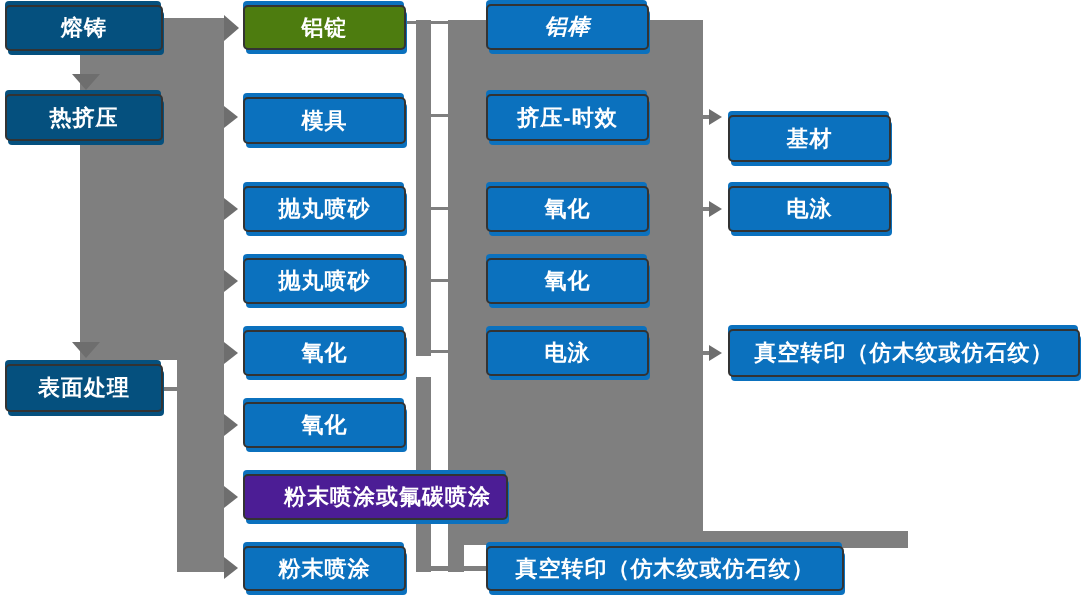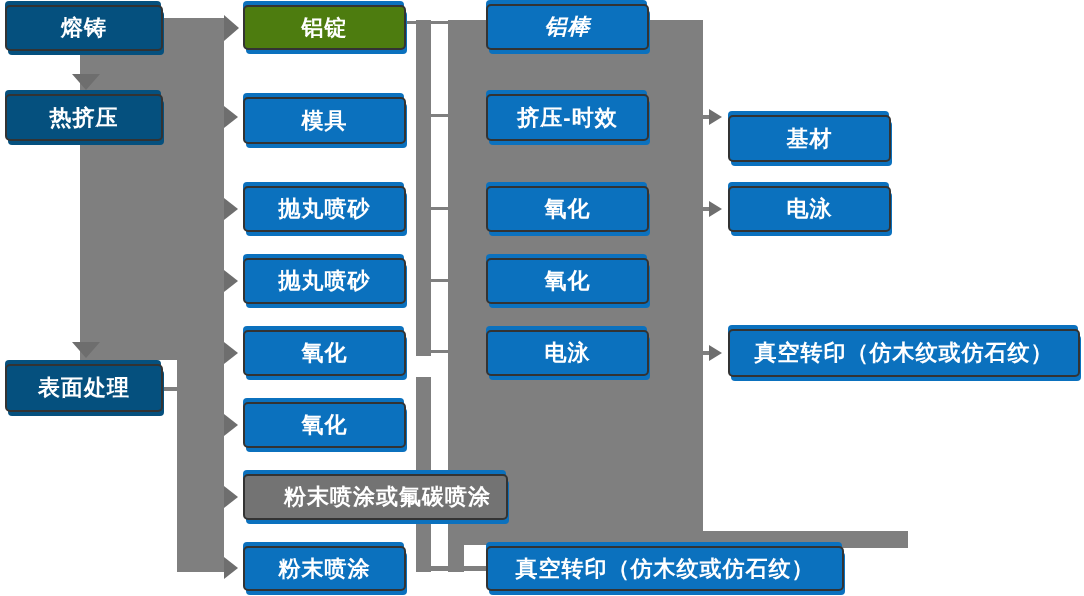--- a/index.html
+++ b/index.html
@@ -83,21 +83,21 @@
     </div>
     <div class="node blue" style="left: 243px; top: 258px; width: 163px; height: 46px; background: rgb(11, 113, 190); box-shadow: rgb(11, 113, 190) 2px 5px 0px -1px, rgb(11, 113, 190) -1px -5px 0px -1px;">
       <span>抛丸喷砂</span>
     </div>
     <div class="node blue" style="left: 243px; top: 330px; width: 163px; height: 46px; background: rgb(11, 113, 190); box-shadow: rgb(11, 113, 190) 2px 5px 0px -1px, rgb(11, 113, 190) -1px -5px 0px -1px;">
       <span>氧化</span>
     </div>
     <div class="node blue" style="left: 243px; top: 402px; width: 163px; height: 46px; background: rgb(11, 113, 190); box-shadow: rgb(11, 113, 190) 2px 5px 0px -1px, rgb(11, 113, 190) -1px -5px 0px -1px;">
       <span>氧化</span>
     </div>
-    <div class="node blue" style="left: 243px; top: 474px; width: 265px; height: 46px; background: #737373; box-shadow: rgb(11, 113, 190) 2px 5px 0px -1px, rgb(11, 113, 190) -1px -5px 0px -1px; padding-left: 24px;">
+    <div class="node blue" style="left: 243px; top: 474px; width: 265px; height: 46px; background: #4c1d95; box-shadow: rgb(11, 113, 190) 2px 5px 0px -1px, rgb(11, 113, 190) -1px -5px 0px -1px; padding-left: 24px;">
       <span>粉末喷涂或氟碳喷涂</span>
     </div>
     <div class="node blue" style="left: 243px; top: 546px; width: 163px; height: 45px; background: rgb(11, 113, 190); box-shadow: rgb(11, 113, 190) 2px 5px 0px -1px, rgb(11, 113, 190) -1px -5px 0px -1px;">
       <span>粉末喷涂</span>
     </div>
     <div class="node blue" style="left: 486px; top: 4px; width: 163px; height: 46px; background: rgb(11, 113, 190); box-shadow: rgb(11, 113, 190) 2px 5px 0px -1px, rgb(11, 113, 190) -1px -5px 0px -1px; font-style: italic;">
       <span>铝棒</span>
     </div>
     <div class="node blue" style="left: 486px; top: 94px; width: 163px; height: 47px; background: rgb(11, 113, 190); box-shadow: rgb(11, 113, 190) 2px 5px 0px -1px, rgb(11, 113, 190) -1px -5px 0px -1px;">
       <span>挤压-时效</span>

